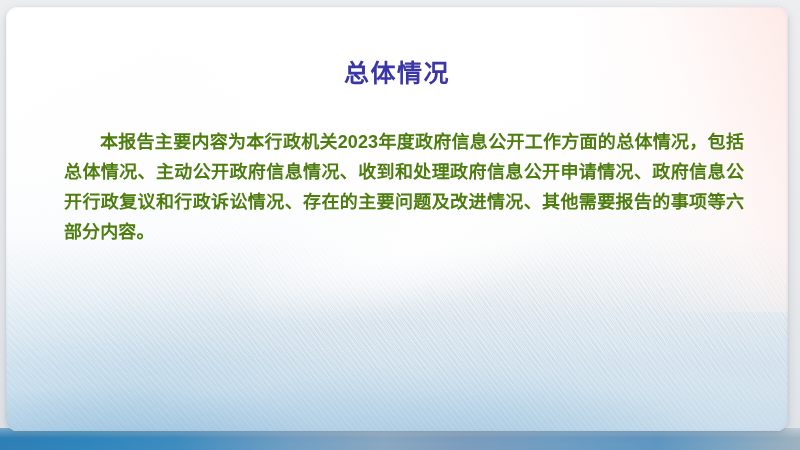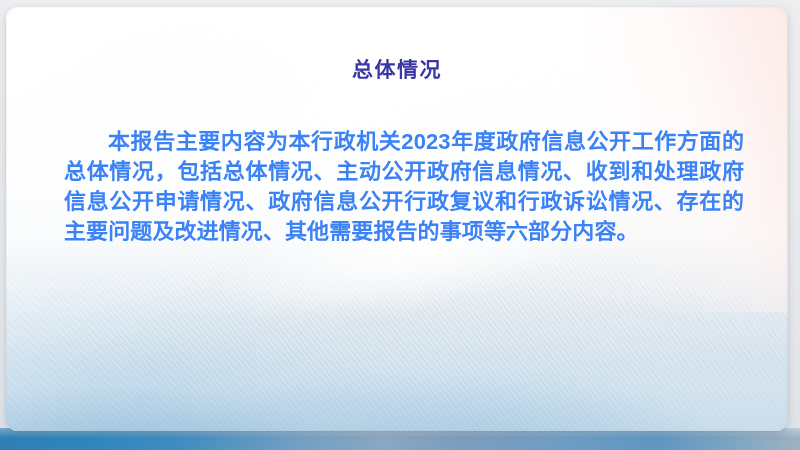--- a/index.html
+++ b/index.html
@@ -206,36 +206,36 @@
     inset: 0;
     z-index: 5;
   }
 
   .slide-title {
     position: absolute;
     left: 0;
     right: 0;
     top: 46px;
     text-align: center;
-    font-size: 21px;
+    font-size: 25px;
     font-weight: 700;
     letter-spacing: 1.5px;
     color: #3a36a6;
     text-shadow: 0 1px 0 rgba(255,255,255,0.85);
   }
 
   .slide-body {
     position: absolute;
     left: 58px;
     right: 44px;
     top: 120px;
-    font-size: 22px;
+    font-size: 18px;
     font-weight: 700;
     line-height: 30px;
-    color: #3b82f6;
+    color: #4d7c0f;
     letter-spacing: 0.1px;
     text-align: justify;
     text-align-last: left;
     text-indent: 2em;
     text-shadow: 0 1px 0 rgba(255,255,255,0.6);
   }
 
   
   .inner-edge {
     position: absolute;

